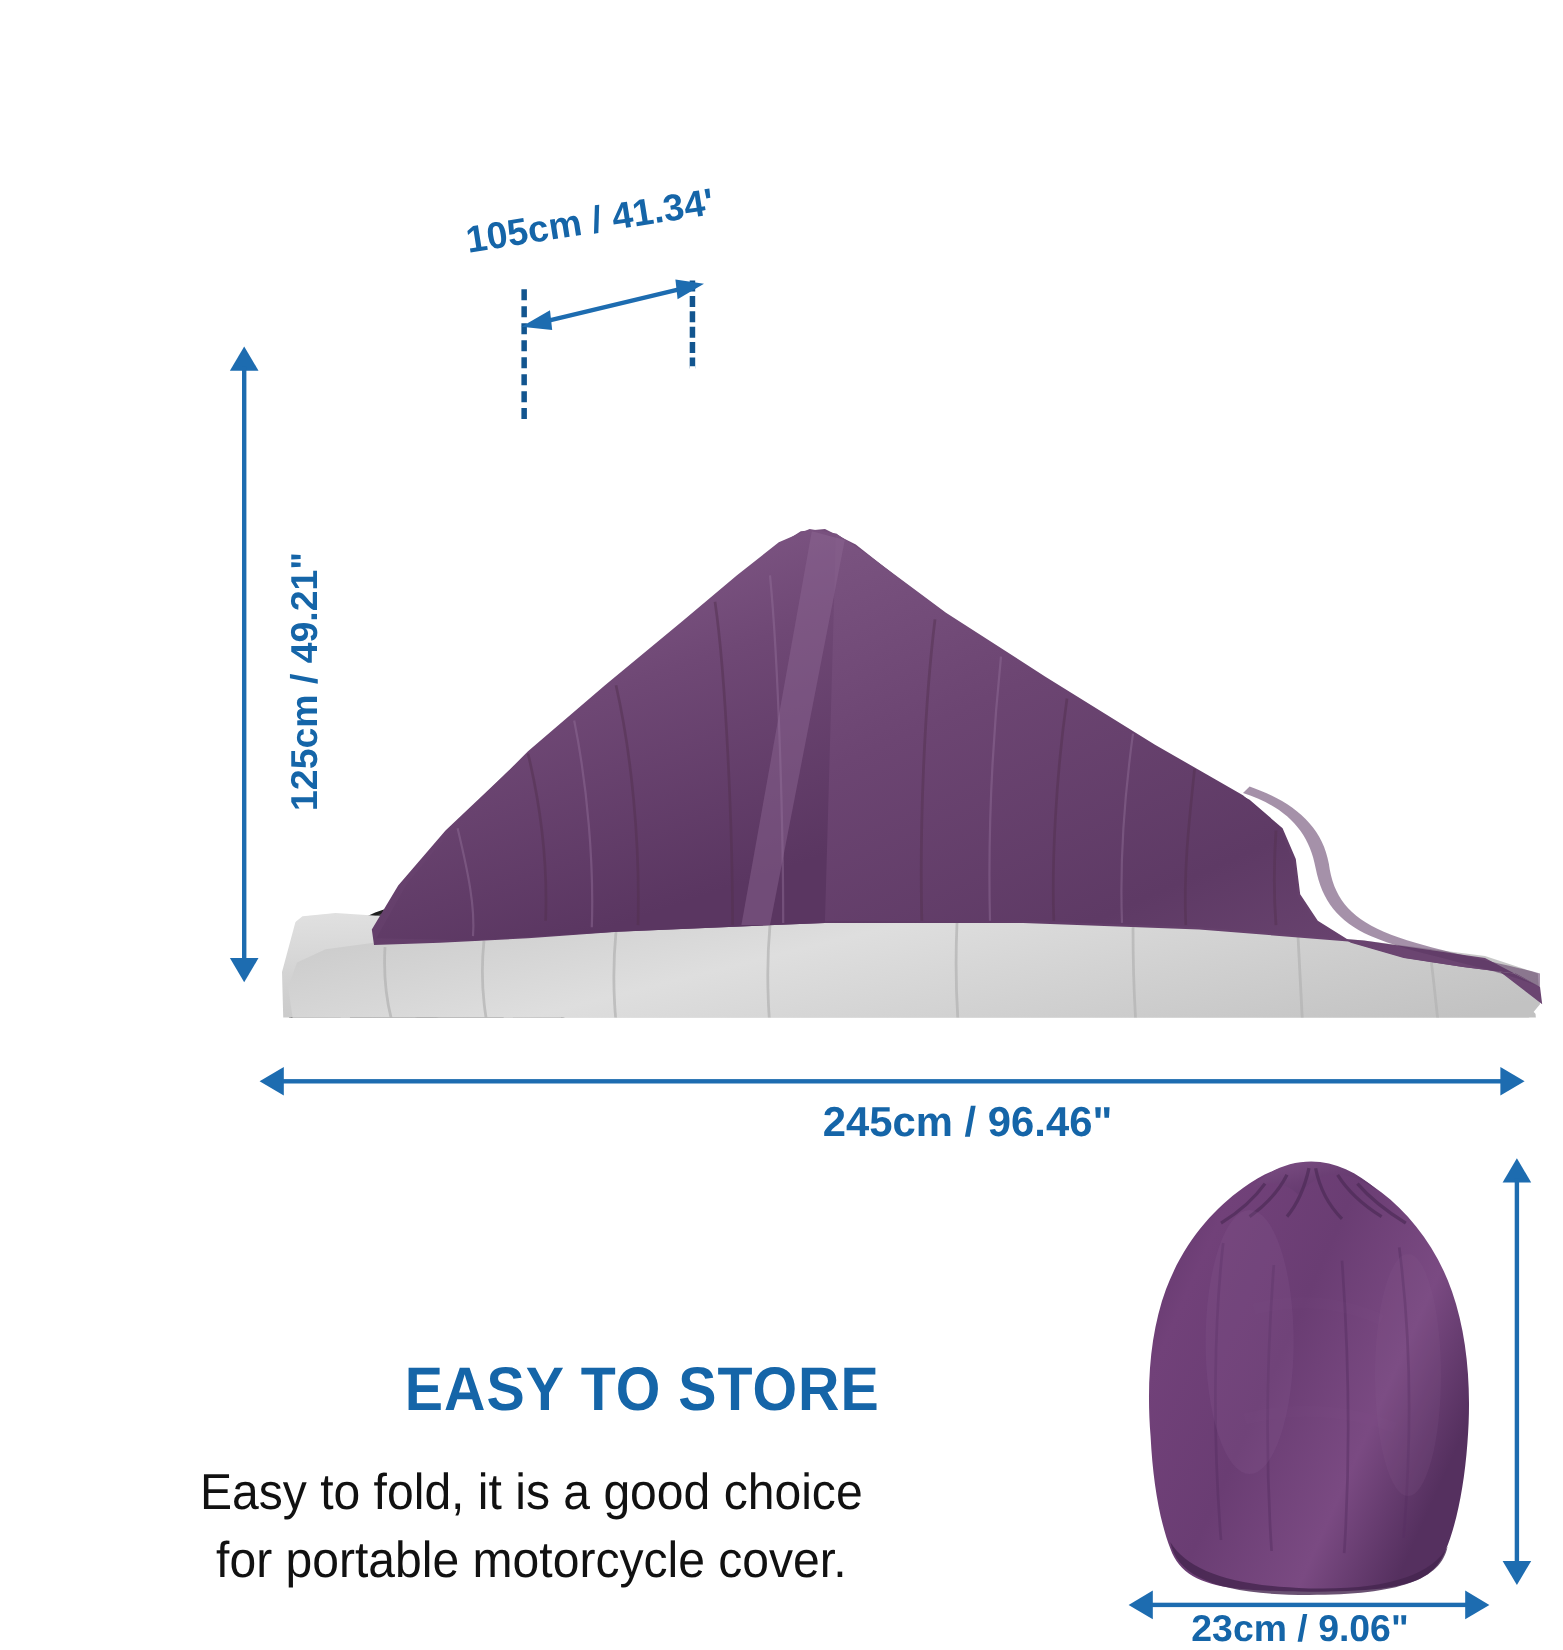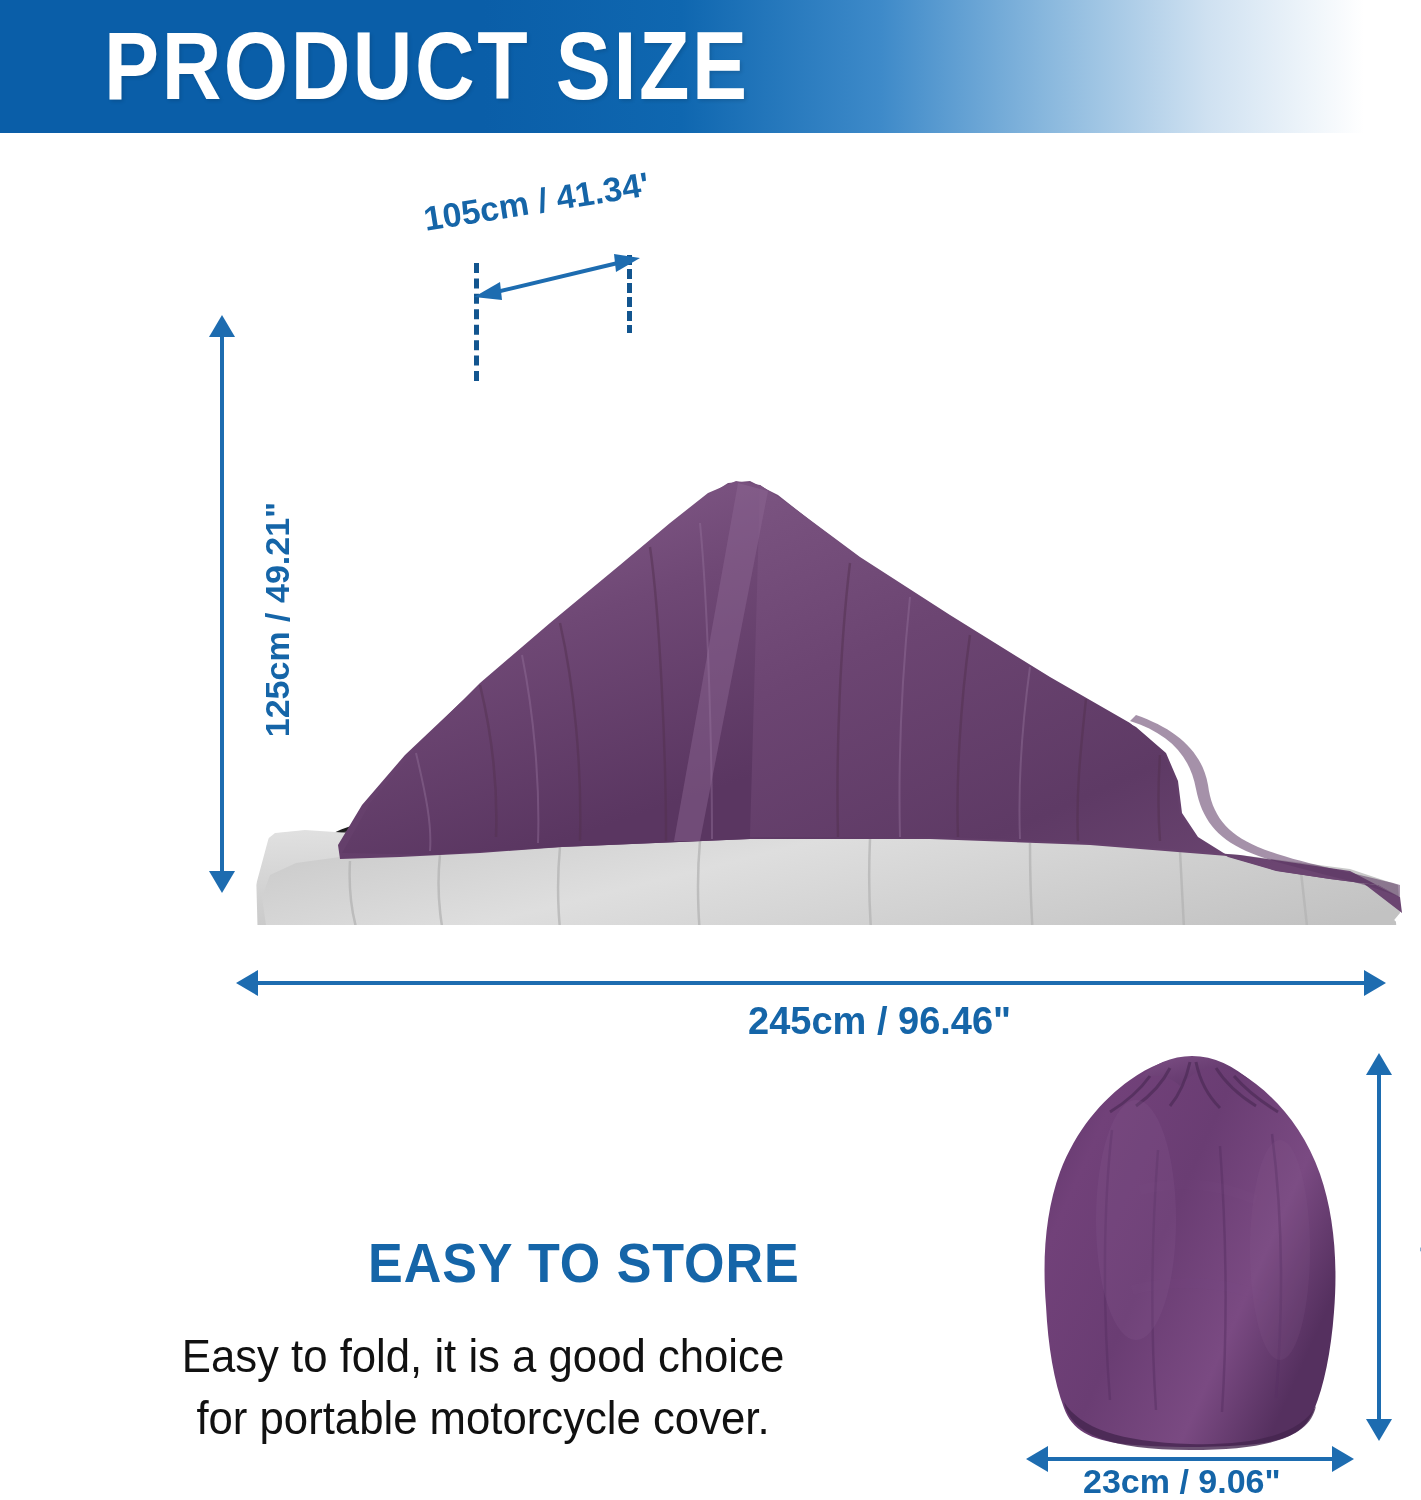--- a/index.html
+++ b/index.html
@@ -70,23 +70,20 @@
   .store-body div { white-space: nowrap; }
 
   
   .bag-wrap { position: absolute; left: 1020px; top: 1050px; width: 340px; height: 400px; }
 </style>
 </head>
 <body>
 
 <div id="page">
 
-  <div class="banner">
-    <div class="banner-title">PRODUCT SIZE</div>
-  </div>
 
   <div class="dim" style="left:424px; top:200px; transform:rotate(-9deg); transform-origin:left center;">105cm / 41.34'</div>
 
   <div class="dash-v" style="left:474px; top:263px; height:118px;"></div>
   <div class="dash-v" style="left:627px; top:255px; height:80px;"></div>
   <div class="dash-v white" style="left:627px; top:333px; height:60px;"></div>
 
   <svg class="arrow-svg" style="position:absolute; left:470px; top:248px;" width="175" height="55" viewBox="0 0 175 55">
     <line x1="22" y1="45" x2="152" y2="14" stroke="#1d6cb0" stroke-width="4"></line>
     <polygon points="4,49 30,34 32,52" fill="#1d6cb0"></polygon>

